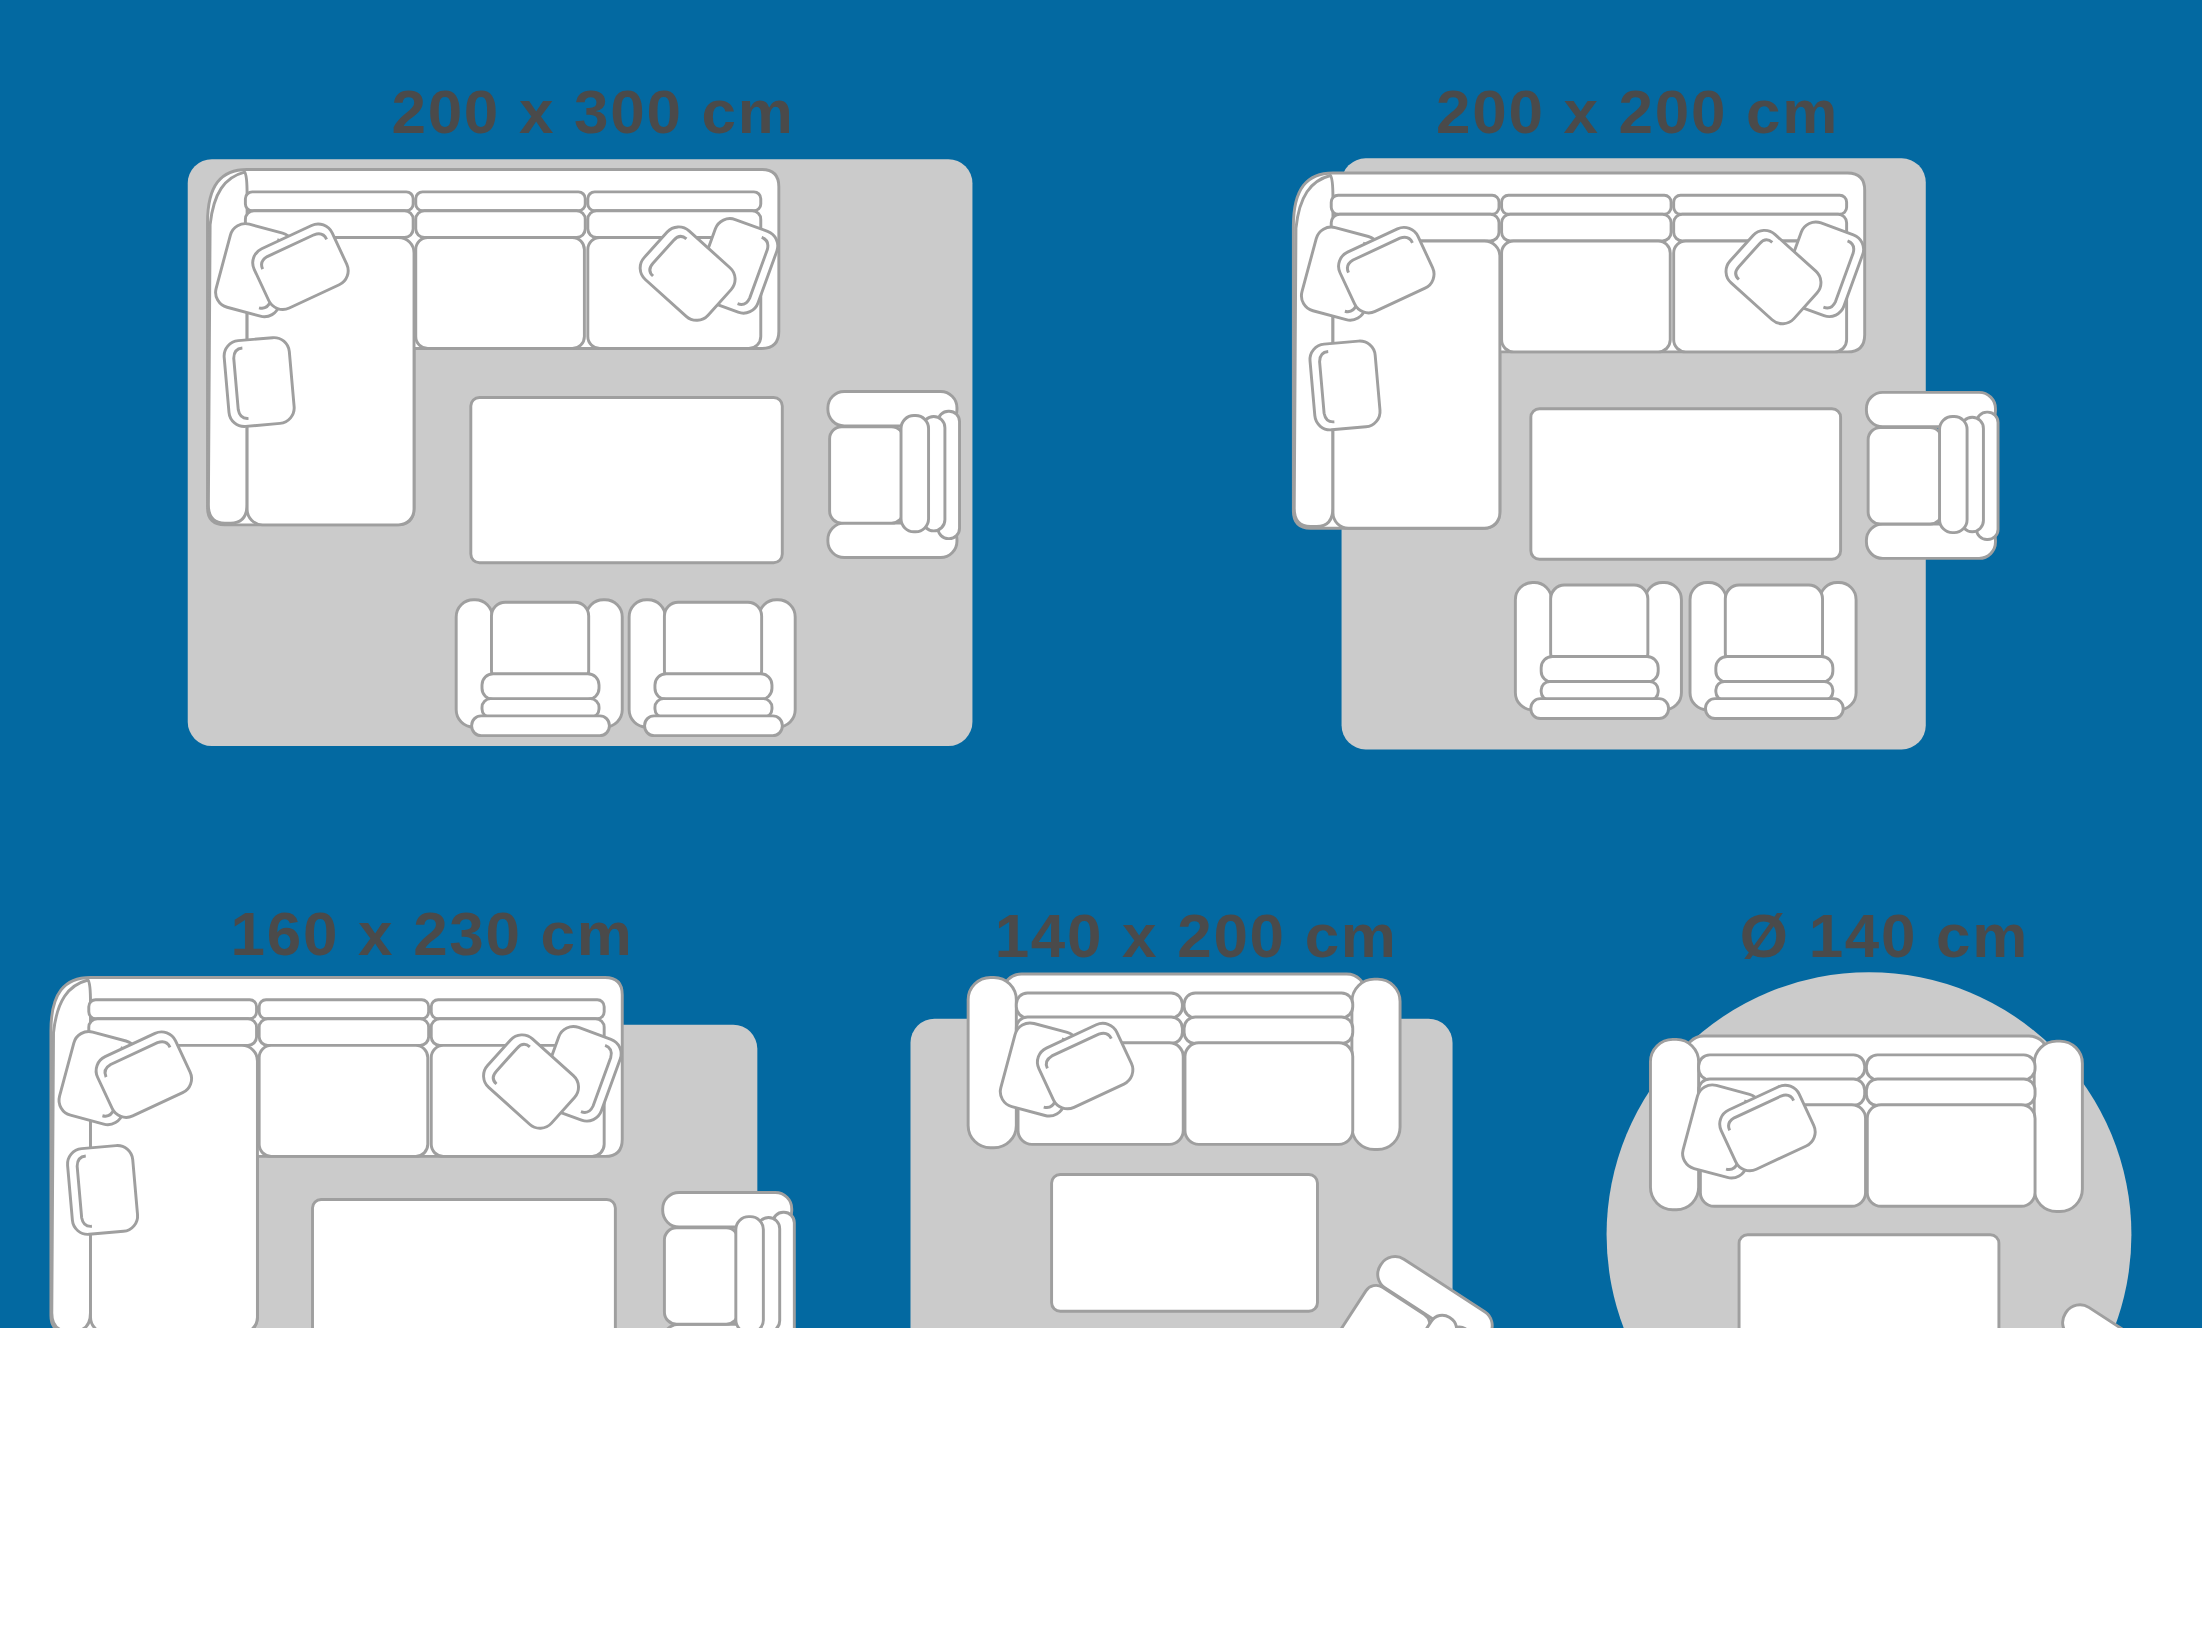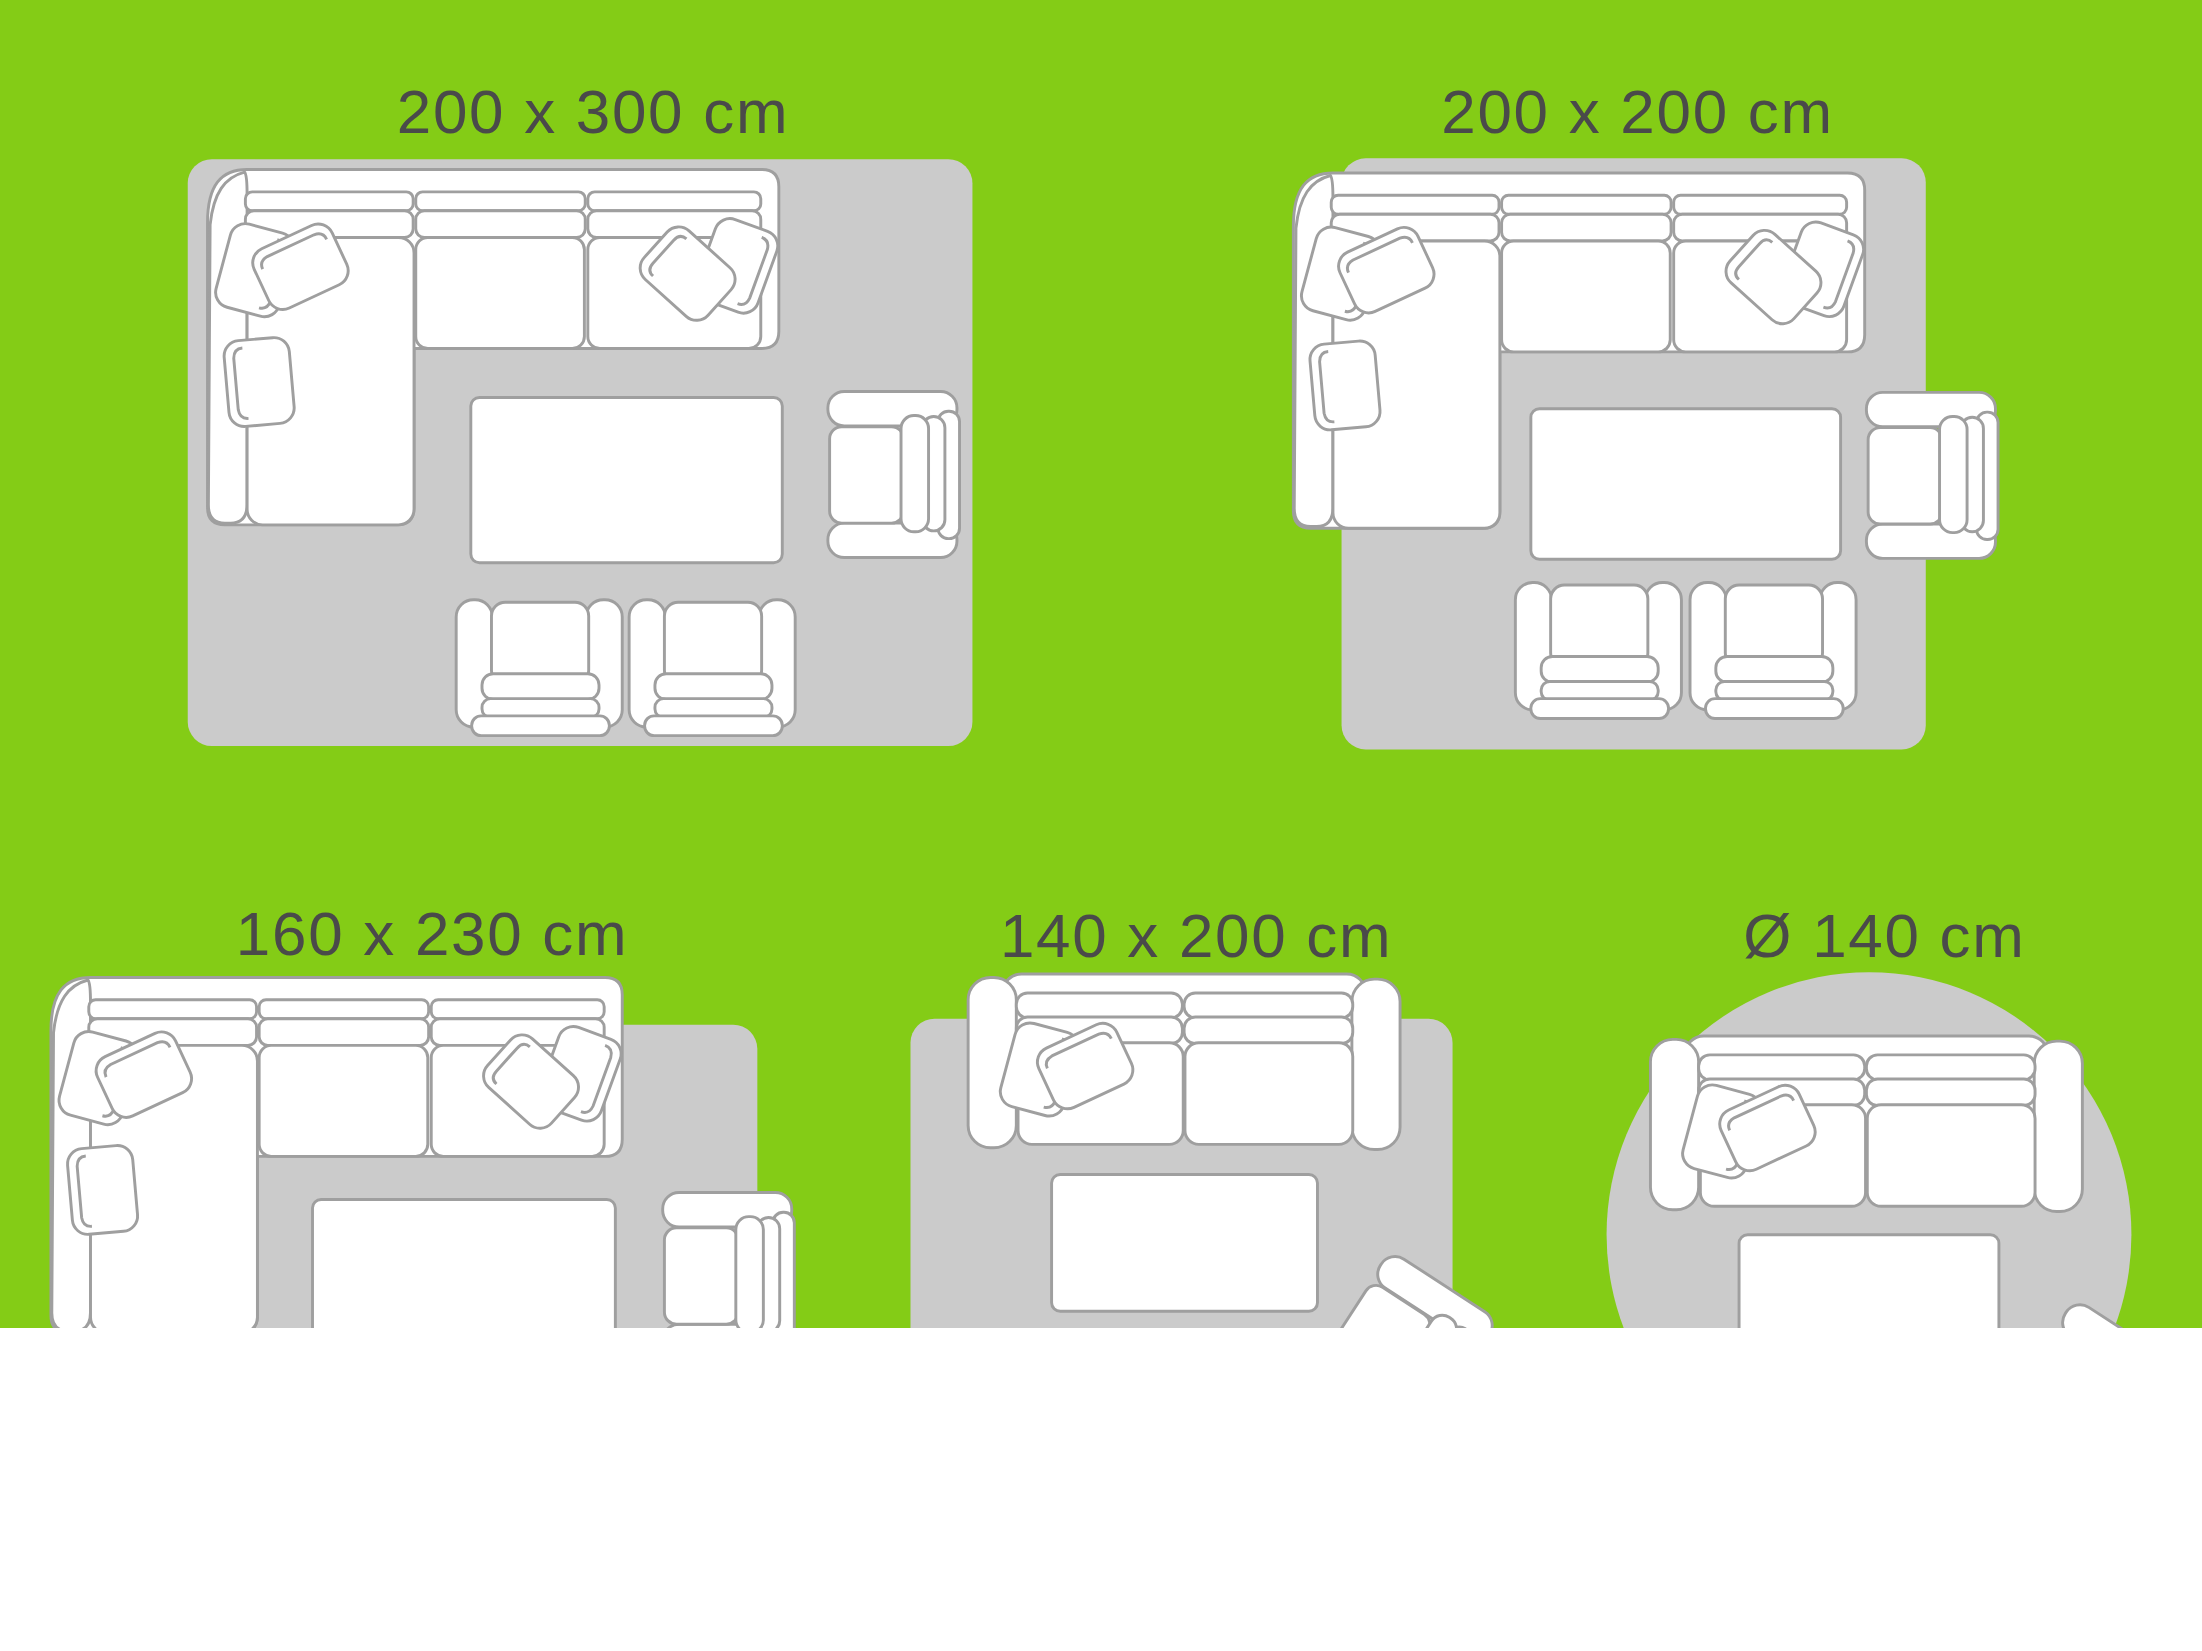--- a/index.html
+++ b/index.html
@@ -1,16 +1,16 @@
 <!DOCTYPE html>
 <html style="font-size:13.8px"><head>
 <meta charset="utf-8">
 <style>
   html,body{margin:0;padding:0;background:#fff;}
-  .wrap{width:2203px;height:1328px;position:relative;background:#84cc16;overflow:hidden;}
+  .wrap{width:2203px;height:1328px;position:relative;background:#0369a1;overflow:hidden;font-weight:bold;}
   svg{display:block;}
   text{font-family:"Liberation Sans",sans-serif;fill:#4a4a4a;font-size:72px;letter-spacing:2px;}
 </style>
 </head>
 <body>
 <div class="wrap">
 <svg width="2203" height="1652" viewBox="0 0 2560 1920">
 <defs>
   <g id="pillow">
     <rect x="-50" y="-38" width="100" height="76" rx="18" fill="#fff" stroke="#9f9f9f" stroke-width="3.4"></rect>

